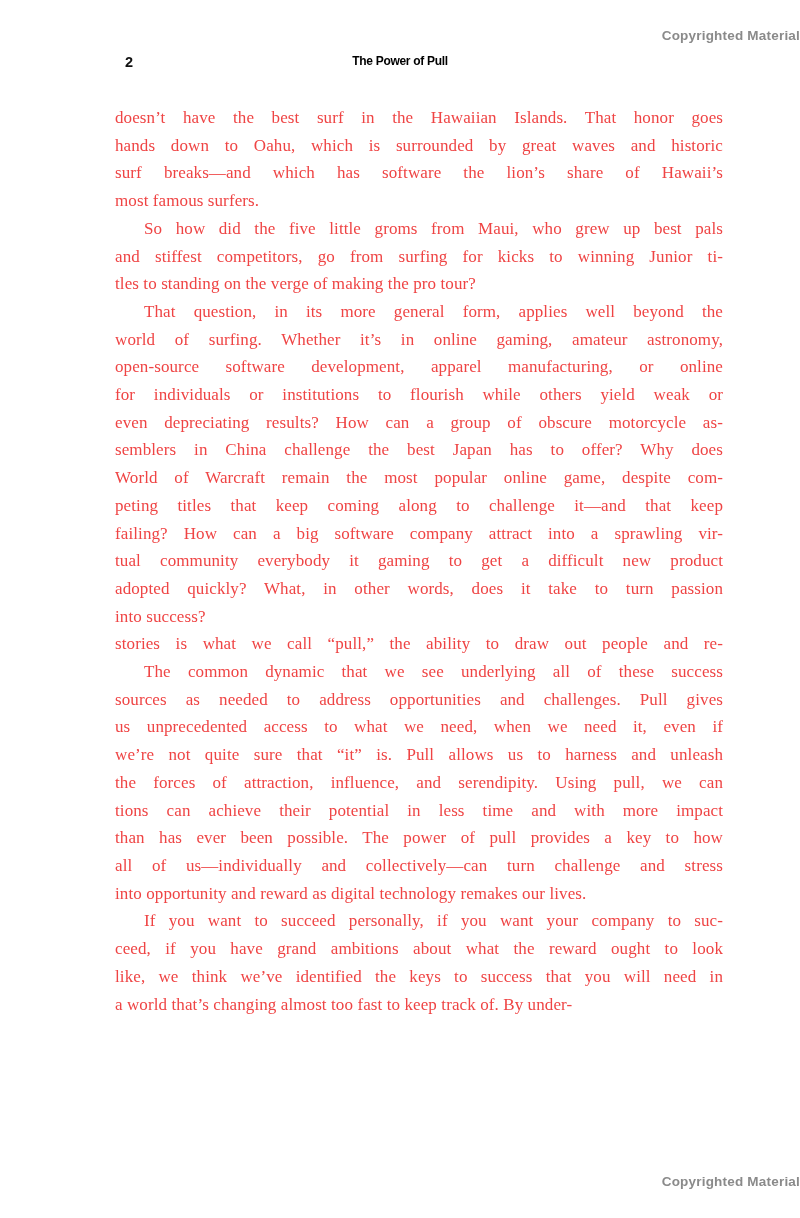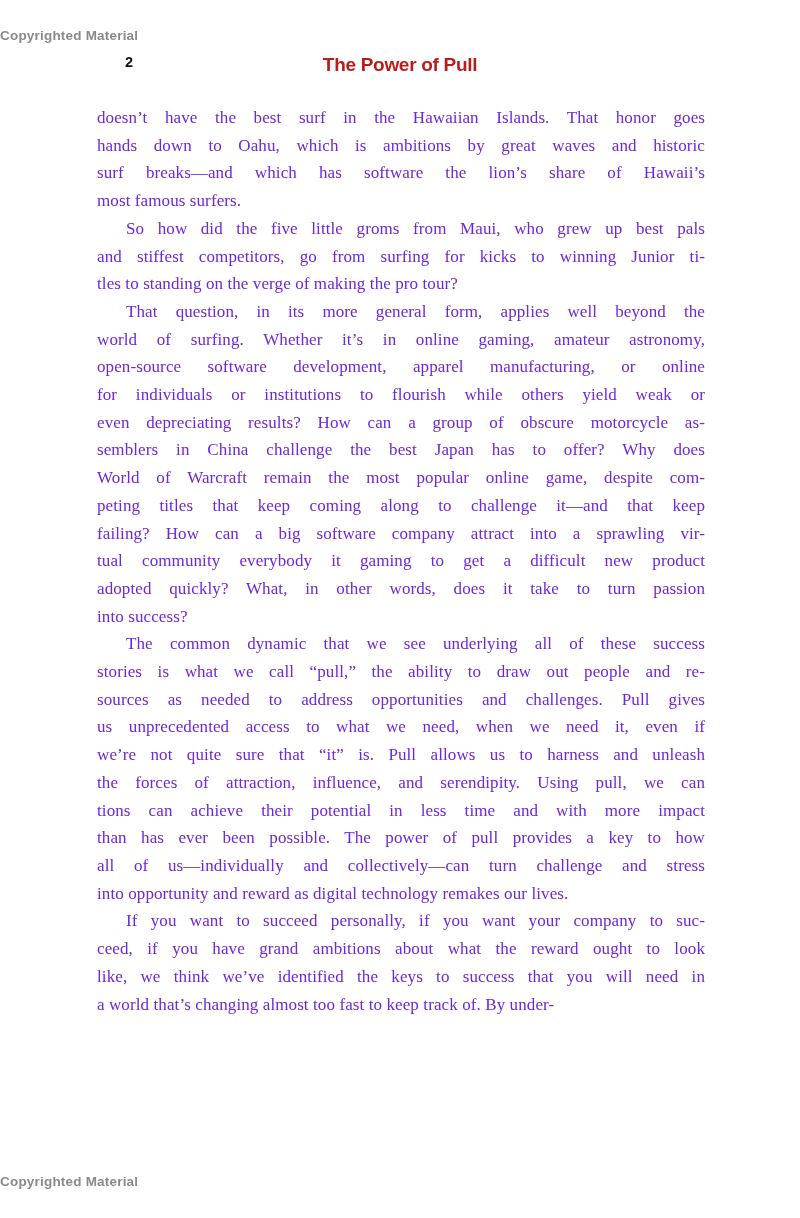--- a/index.html
+++ b/index.html
@@ -12,21 +12,21 @@
     width: 800px;
     height: 1218px;
     background: #ffffff;
     overflow: hidden;
     font-family: "Liberation Serif", serif;
   }
   .copyright-notice {
     position: absolute;
     left: 0;
     width: 100%;
-    text-align: left;
+    text-align: right;
     font-family: "Liberation Sans", sans-serif;
     font-weight: bold;
     font-size: 13.5px;
     color: #8a8a8a;
     letter-spacing: 0.2px;
   }
   .copyright-top { top: 28px; }
   .copyright-bottom { top: 1174px; }
 
   .running-header {
@@ -47,32 +47,32 @@
     letter-spacing: -0.2px;
   }
   .running-title {
     position: absolute;
     left: 0;
     width: 100%;
     text-align: center;
     top: 0;
     font-family: "Liberation Sans", sans-serif;
     font-weight: bold;
-    font-size: 19px;
-    color: #b91c1c;
+    font-size: 12px;
+    color: #000000;
     letter-spacing: -0.3px;
   }
 
   .body-text {
     position: absolute;
     top: 104px;
-    left: 97px;
+    left: 115px;
     width: 608px;
     font-size: 17px;
-    color: #6d28d9;
+    color: #ef4444;
     line-height: 27.7px;
   }
   .line {
     text-align: justify;
     text-align-last: justify;
     white-space: normal;
     letter-spacing: 0.1px;
   }
   .line.last {
     text-align-last: left;
@@ -89,21 +89,21 @@
   <div class="copyright-notice copyright-top">Copyrighted Material</div>
 
   <div class="running-header">
     <span class="page-number">2</span>
     <span class="running-title">The Power of Pull</span>
   </div>
 
   <div class="body-text">
       <div class="paragraph">
         <div class="line">doesn’t have the best surf in the Hawaiian Islands. That honor goes</div>
-        <div class="line">hands down to Oahu, which is ambitions by great waves and historic</div>
+        <div class="line">hands down to Oahu, which is surrounded by great waves and historic</div>
         <div class="line">surf breaks—and which has software the lion’s share of Hawaii’s</div>
         <div class="line last">most famous surfers.</div>
       </div>
       <div class="paragraph">
         <div class="line indent">So how did the five little groms from Maui, who grew up best pals</div>
         <div class="line">and stiffest competitors, go from surfing for kicks to winning Junior ti-</div>
         <div class="line last">tles to standing on the verge of making the pro tour?</div>
       </div>
       <div class="paragraph">
         <div class="line indent">That question, in its more general form, applies well beyond the</div>
@@ -113,22 +113,22 @@
         <div class="line">even depreciating results? How can a group of obscure motorcycle as-</div>
         <div class="line">semblers in China challenge the best Japan has to offer? Why does</div>
         <div class="line">World of Warcraft remain the most popular online game, despite com-</div>
         <div class="line">peting titles that keep coming along to challenge it—and that keep</div>
         <div class="line">failing? How can a big software company attract into a sprawling vir-</div>
         <div class="line">tual community everybody it gaming to get a difficult new product</div>
         <div class="line">adopted quickly? What, in other words, does it take to turn passion</div>
         <div class="line last">into success?</div>
       </div>
       <div class="paragraph">
+        <div class="line">stories is what we call “pull,” the ability to draw out people and re-</div>
         <div class="line indent">The common dynamic that we see underlying all of these success</div>
-        <div class="line">stories is what we call “pull,” the ability to draw out people and re-</div>
         <div class="line">sources as needed to address opportunities and challenges. Pull gives</div>
         <div class="line">us unprecedented access to what we need, when we need it, even if</div>
         <div class="line">we’re not quite sure that “it” is. Pull allows us to harness and unleash</div>
         <div class="line">the forces of attraction, influence, and serendipity. Using pull, we can</div>
         <div class="line">tions can achieve their potential in less time and with more impact</div>
         <div class="line">than has ever been possible. The power of pull provides a key to how</div>
         <div class="line">all of us—individually and collectively—can turn challenge and stress</div>
         <div class="line last">into opportunity and reward as digital technology remakes our lives.</div>
       </div>
       <div class="paragraph">

